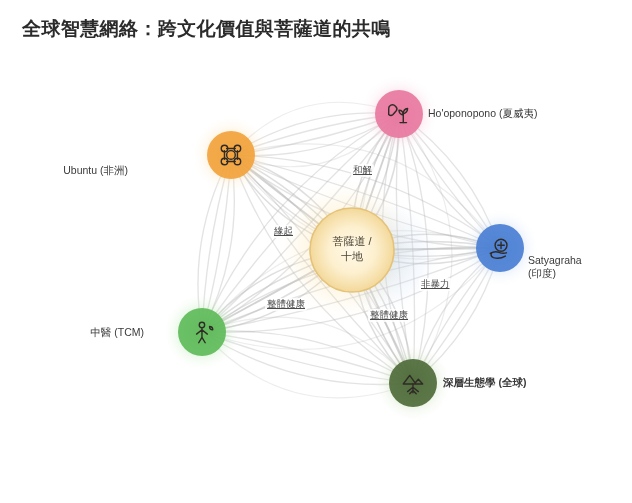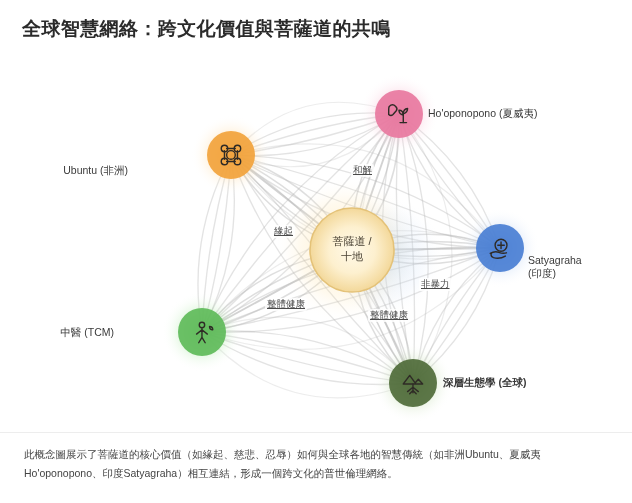--- a/index.html
+++ b/index.html
@@ -290,29 +290,26 @@
             </g>
           </g>
         </g>
     </svg>
 
     <div id="labels-layer">
         <div class="node-label" style="left: 428px; top: 49px;">Ho'oponopono (夏威夷)</div>
         <div class="node-label" style="left: auto; top: 106px; right: 504px; text-align: right;">Ubuntu (非洲)</div>
         <div class="node-label" style="left: 528px; top: 176px; margin-top: 20px;">Satyagraha
 (印度)</div>
-        <div class="node-label" style="left: auto; top: 268px; right: 518px; text-align: left;">中醫 (TCM)</div>
+        <div class="node-label" style="left: auto; top: 268px; right: 488px; text-align: left;">中醫 (TCM)</div>
         <div class="node-label" style="left: 443px; top: 318px; font-weight: bold;">深層生態學 (全球)</div>
         <div class="center-label" style="left: 292px; top: 176px; width: 120px;">菩薩道 /
 十地</div>
         <div class="edge-label" style="left: 272px; top: 123px; background: rgba(255, 255, 255, 0.8); padding: 0px 2px; border-radius: 2px; margin-top: 44px;">緣起</div>
         <div class="edge-label" style="left: 351px; top: 106px; background: rgba(255, 255, 255, 0.8); padding: 0px 2px; border-radius: 2px;">和解</div>
         <div class="edge-label" style="left: 419px; top: 180px; background: rgba(255, 255, 255, 0.8); padding: 0px 2px; border-radius: 2px; margin-top: 40px;">非暴力</div>
         <div class="edge-label" style="left: 265px; top: 240px; background: rgba(255, 255, 255, 0.8); padding: 0px 2px; border-radius: 2px;">整體健康</div>
         <div class="edge-label" style="left: 368px; top: 251px; background: rgba(255, 255, 255, 0.8); padding: 0px 2px; border-radius: 2px;">整體健康</div>
       </div>
   </div>
 
-  <div class="caption-wrap">
-    <div class="caption-text">此概念圖展示了菩薩道的核心價值（如緣起、慈悲、忍辱）如何與全球各地的智慧傳統（如非洲Ubuntu、夏威夷Ho'oponopono、印度Satyagraha）相互連結，形成一個跨文化的普世倫理網絡。</div>
-  </div>
 
 </div>
 
 </body></html>

